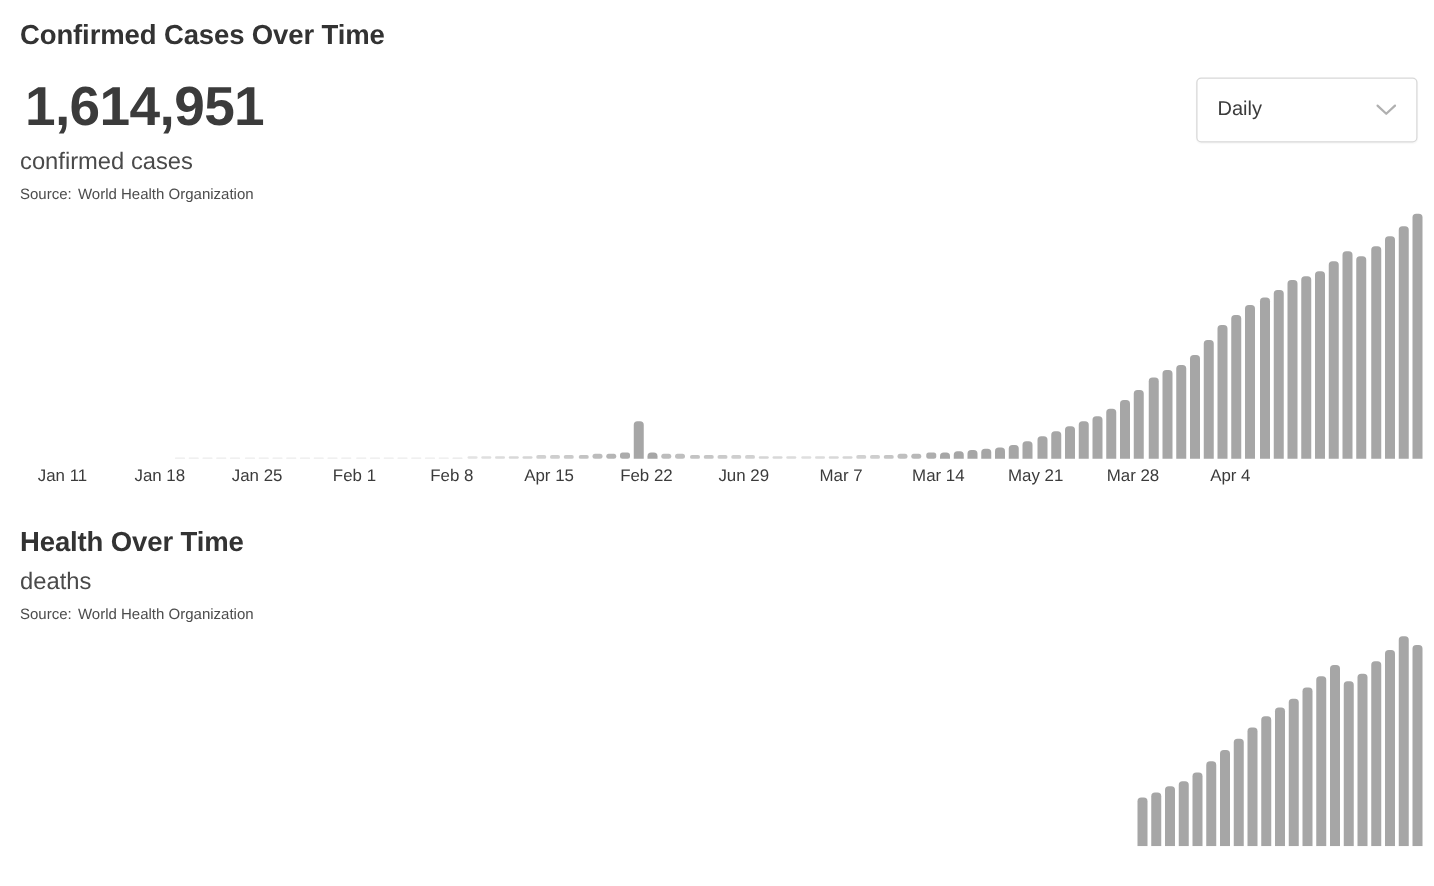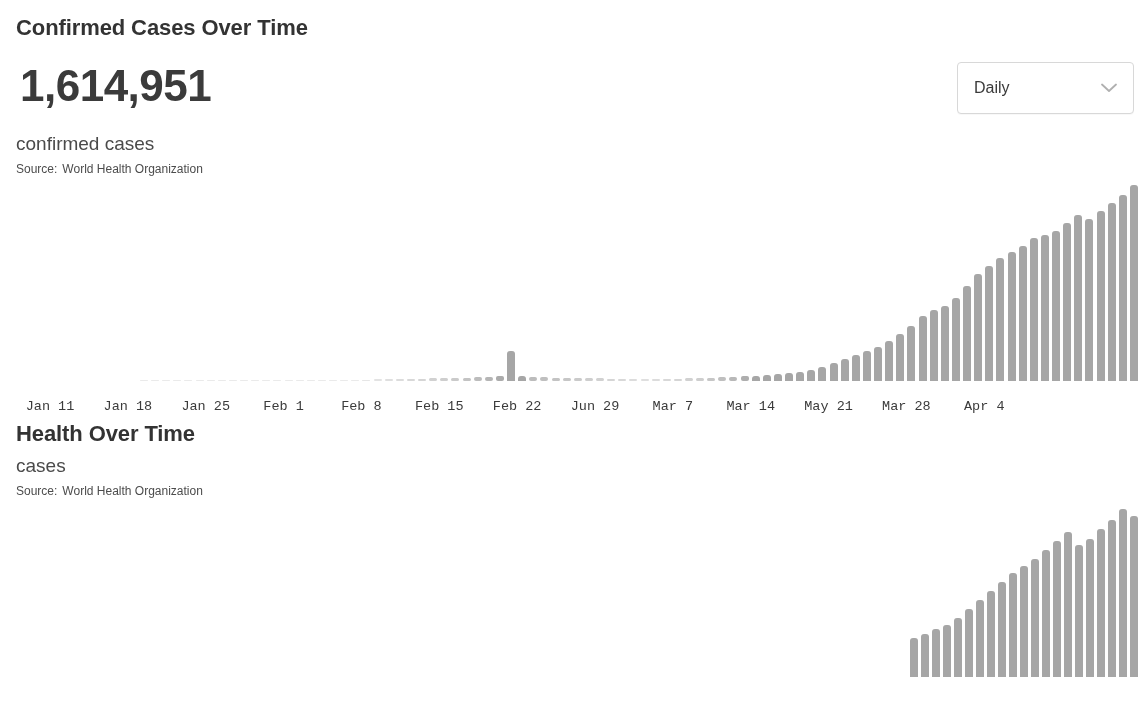--- a/index.html
+++ b/index.html
@@ -118,25 +118,25 @@
     color: #3b3b3b;
     transform: translateX(-50%);
     white-space: nowrap;
     line-height: 20px;
   }
 
   
   #panel-cases { position: absolute; left: 0; top: 0; height: 360px; }
   #panel-cases .panel-head { padding-top: 14px; }
   #panel-cases .big-number { margin-top: 18px; }
-  #panel-cases .metric-label { margin-top: 20px; }
+  #panel-cases .metric-label { margin-top: 6px; }
   #panel-cases .source-line { margin-top: 5px; }
   #dropdown-cases { left: 957px; top: 44px; margin-top: 18px; }
   #chart-cases { height: 200px; margin-top: 4px; }
-  #axis-cases { margin-top: 16px; font-family: Liberation Mono, monospace; }
+  #axis-cases { margin-top: 4px; }
 
   #panel-deaths { position: absolute; left: 0; top: 406px; }
   #panel-deaths .panel-head { padding-top: 14px; }
   #panel-deaths .big-number { margin-top: 18px; }
   #panel-deaths .metric-label { margin-top: 6px; }
   #panel-deaths .source-line { margin-top: 5px; }
   #chart-deaths { height: 172px; margin-top: 6px; overflow: hidden; }
 </style>
 </head>
 <body>
@@ -256,35 +256,35 @@
           <div class="bar" style="left: 1129.88px; width: 8px; height: 196px; background: rgb(166, 166, 166);"></div>
         </div>
     </div>
 
     <div class="axis" id="axis-cases">
         <div class="tick" style="left: 50px;">Jan 11</div>
         <div class="tick" style="left: 127.856px;">Jan 18</div>
         <div class="tick" style="left: 205.711px;">Jan 25</div>
         <div class="tick" style="left: 283.567px;">Feb 1</div>
         <div class="tick" style="left: 361.422px;">Feb 8</div>
-        <div class="tick" style="left: 439.278px;">Feb 15</div>
+        <div class="tick" style="left: 439.278px;">Apr 15</div>
         <div class="tick" style="left: 517.133px;">Feb 22</div>
         <div class="tick" style="left: 594.989px;">Jun 29</div>
         <div class="tick" style="left: 672.844px;">Mar 7</div>
         <div class="tick" style="left: 750.7px;">Mar 14</div>
         <div class="tick" style="left: 828.556px;">May 21</div>
         <div class="tick" style="left: 906.411px;">Mar 28</div>
         <div class="tick" style="left: 984.267px;">Apr 4</div>
       </div>
   </section>
 
   <section class="panel" id="panel-deaths">
     <div class="panel-head">
       <h2 class="panel-title">Health Over Time</h2>
-      <div class="metric-label">cases</div>
+      <div class="metric-label">deaths</div>
       <div class="source-line">
         <span class="src-label">Source:</span><span>World Health Organization</span>
       </div>
     </div>
 
     <div class="chart-area" id="chart-deaths">
       <div class="bars">
           <div class="bar" style="left: 910px; width: 8px; height: 38.5946px; background: rgb(166, 166, 166);"></div>
           <div class="bar" style="left: 921px; width: 8px; height: 43.1351px; background: rgb(166, 166, 166);"></div>
           <div class="bar" style="left: 932px; width: 8px; height: 47.6757px; background: rgb(166, 166, 166);"></div>

